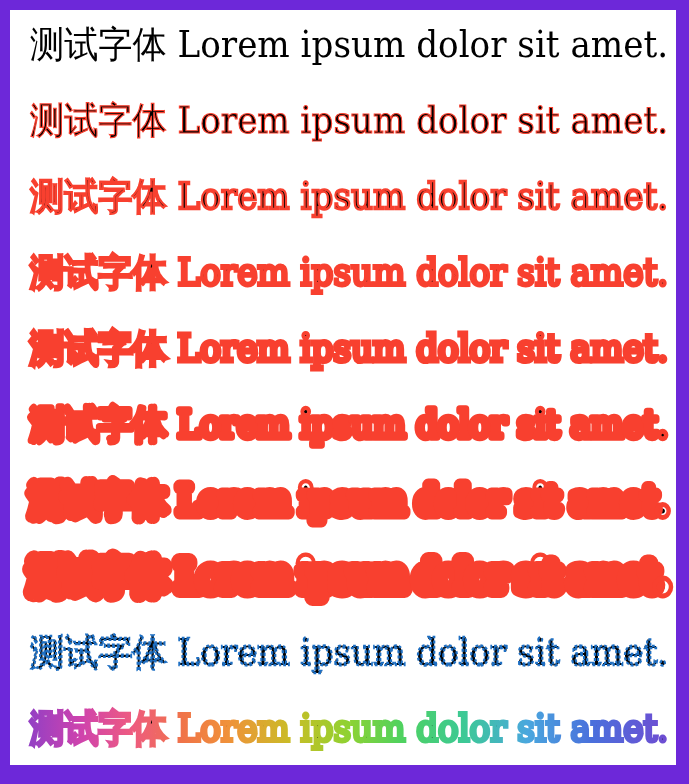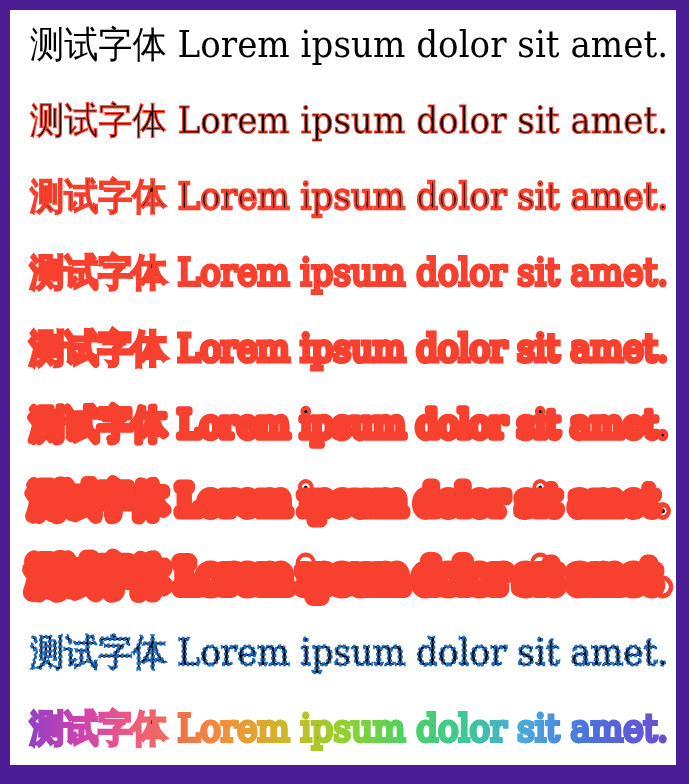--- a/index.html
+++ b/index.html
@@ -5,21 +5,21 @@
   html, body {
     margin: 0;
     padding: 0;
     background: #ffffff;
     font-family: "DejaVu Serif", serif;
   }
   .frame {
     box-sizing: border-box;
     width: 689px;
     height: 784px;
-    background: #4c1d95;
+    background: #6d28d9;
     padding: 10px 13px 19px 10px;
   }
   .page {
     width: 666px;
     height: 755px;
     background: #ffffff;
     overflow: hidden;
   }
   svg text {
     font-family: "DejaVu Serif", serif;

